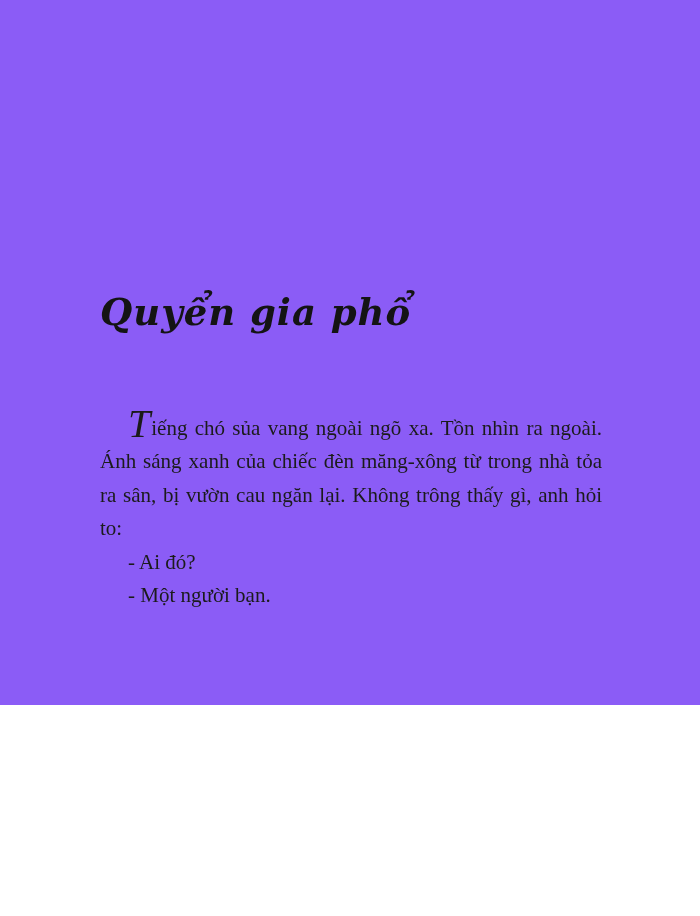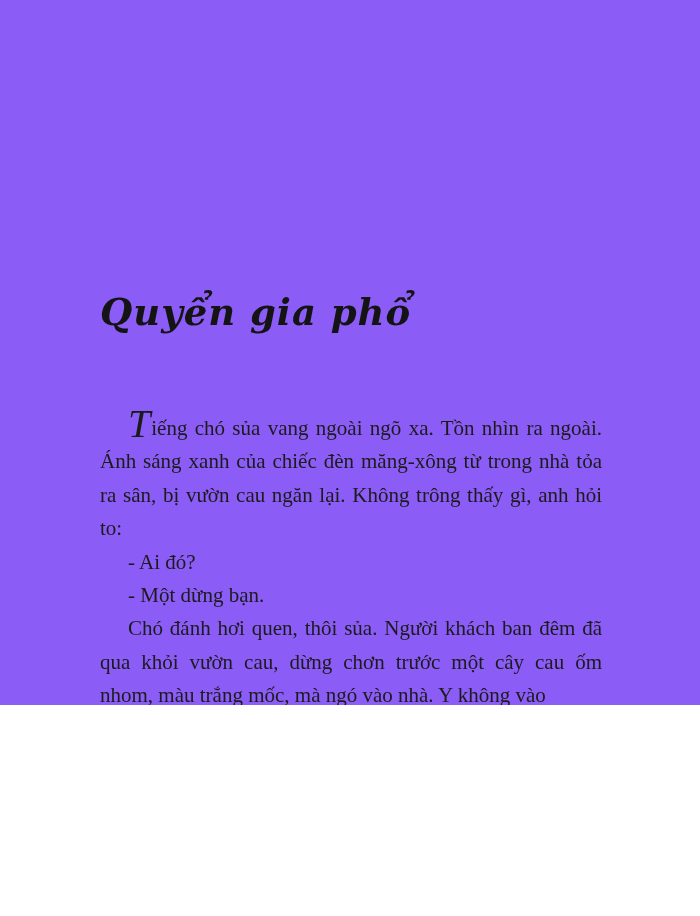--- a/index.html
+++ b/index.html
@@ -62,18 +62,17 @@
 
   <div class="text-block">
 
     <p class="para first"><span class="dropcap">T</span><span>iếng chó sủa vang ngoài ngõ xa. Tồn nhìn ra ngoài. Ánh sáng xanh của chiếc đèn măng-xông từ trong nhà tỏa ra sân, bị vườn cau ngăn lại. Không trông thấy gì, anh hỏi to:</span></p>
 
     <p class="para dialogue">- Ai đó?</p>
 
 
 
 
-    <p class="para dialogue">- Một dừng bạn.</p>
+    <p class="para dialogue">- Một người bạn.</p>
 
-    <p class="para">Chó đánh hơi quen, thôi sủa. Người khách ban đêm đã qua khỏi vườn cau, dừng chơn trước một cây cau ốm nhom, màu trắng mốc, mà ngó vào nhà. Y không vào</p>
 
   </div>
 </div>
 
 </body></html>

